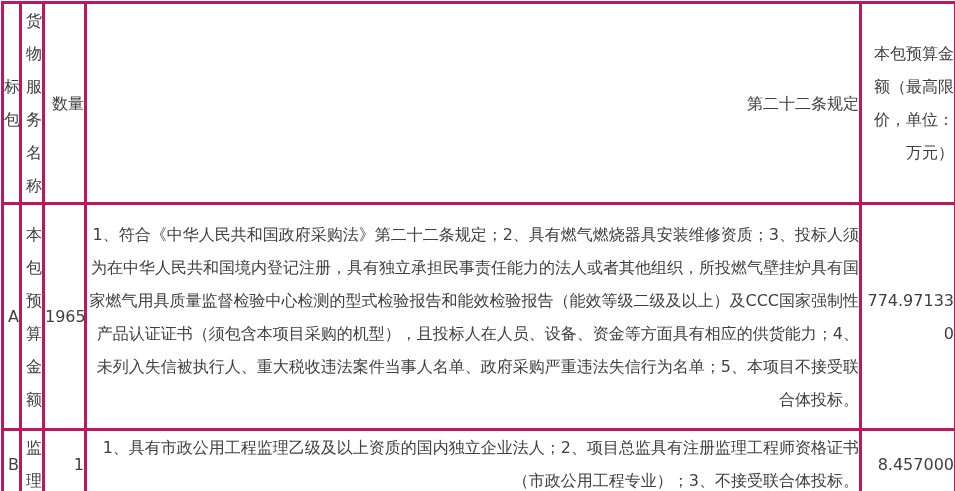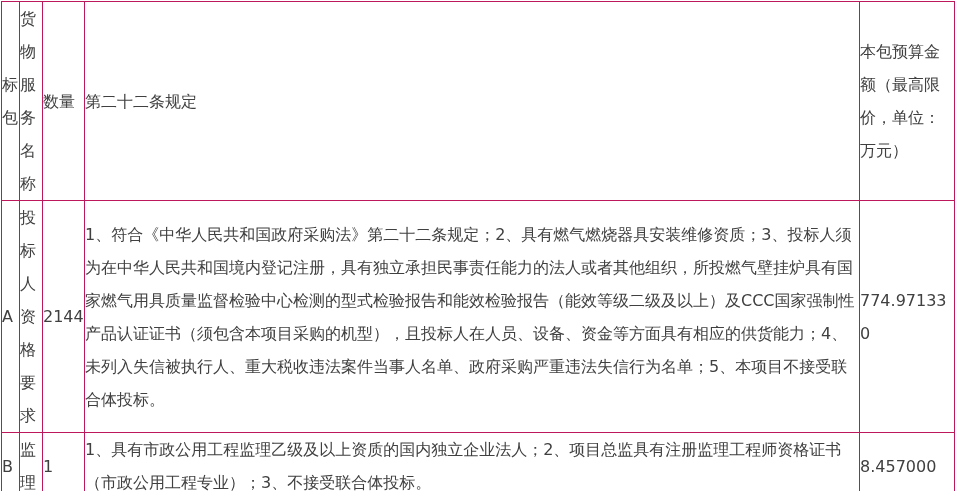--- a/index.html
+++ b/index.html
@@ -19,25 +19,25 @@
   table.proc-table {
     width: 953px;
     height: 488px;
     border-collapse: collapse;
     table-layout: fixed;
     color: #404040;
     border: 1px solid #666666;
     border-bottom: 2px solid #333333;
   }
   table.proc-table td, table.proc-table th {
-    border: 1px solid #be185d;
+    border: 3px solid #be185d;
     font-weight: normal;
     font-size: 16px;
     line-height: 33px;
-    text-align: left;
+    text-align: right;
     vertical-align: middle;
     padding: 0;
     box-sizing: border-box;
     overflow: hidden;
   }
   
   .v-cell {
     word-break: break-all;
     padding: 0 1px;
   }
@@ -69,22 +69,22 @@
     <tbody>
       <tr style="height:193px;">
         <th class="v-cell">标包</th>
         <th class="v-cell">货物服务名称</th>
         <th class="num-cell">数量</th>
         <th class="qual-cell">第二十二条规定</th>
         <th class="budget-cell">本包预算金额（最高限价，单位：万元）</th>
       </tr>
       <tr style="height:226px;">
         <td>A</td>
-        <td class="v-cell">投标人资格要求</td>
-        <td class="num-cell">2144</td>
+        <td class="v-cell">本包预算金额</td>
+        <td class="num-cell">1965</td>
         <td class="qual-cell">1、符合《中华人民共和国政府采购法》第二十二条规定；2、具有燃气燃烧器具安装维修资质；3、投标人须为在中华人民共和国境内登记注册，具有独立承担民事责任能力的法人或者其他组织，所投燃气壁挂炉具有国家燃气用具质量监督检验中心检测的型式检验报告和能效检验报告（能效等级二级及以上）及CCC国家强制性产品认证证书（须包含本项目采购的机型），且投标人在人员、设备、资金等方面具有相应的供货能力；4、未列入失信被执行人、重大税收违法案件当事人名单、政府采购严重违法失信行为名单；5、本项目不接受联合体投标。</td>
         <td class="budget-cell">774.971330</td>
       </tr>
       <tr style="height:67px;">
         <td>B</td>
         <td class="v-cell">监理</td>
         <td class="num-cell">1</td>
         <td class="qual-cell">1、具有市政公用工程监理乙级及以上资质的国内独立企业法人；2、项目总监具有注册监理工程师资格证书（市政公用工程专业）；3、不接受联合体投标。</td>
         <td class="budget-cell">8.457000</td>
       </tr>

